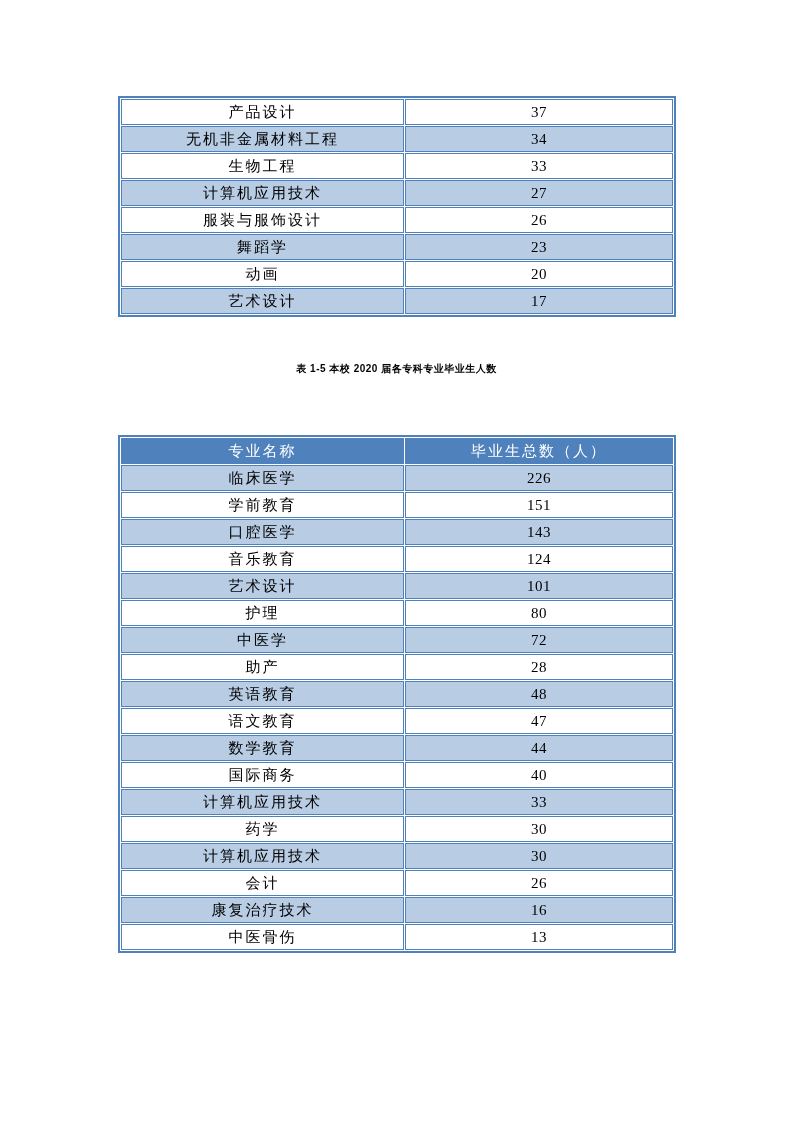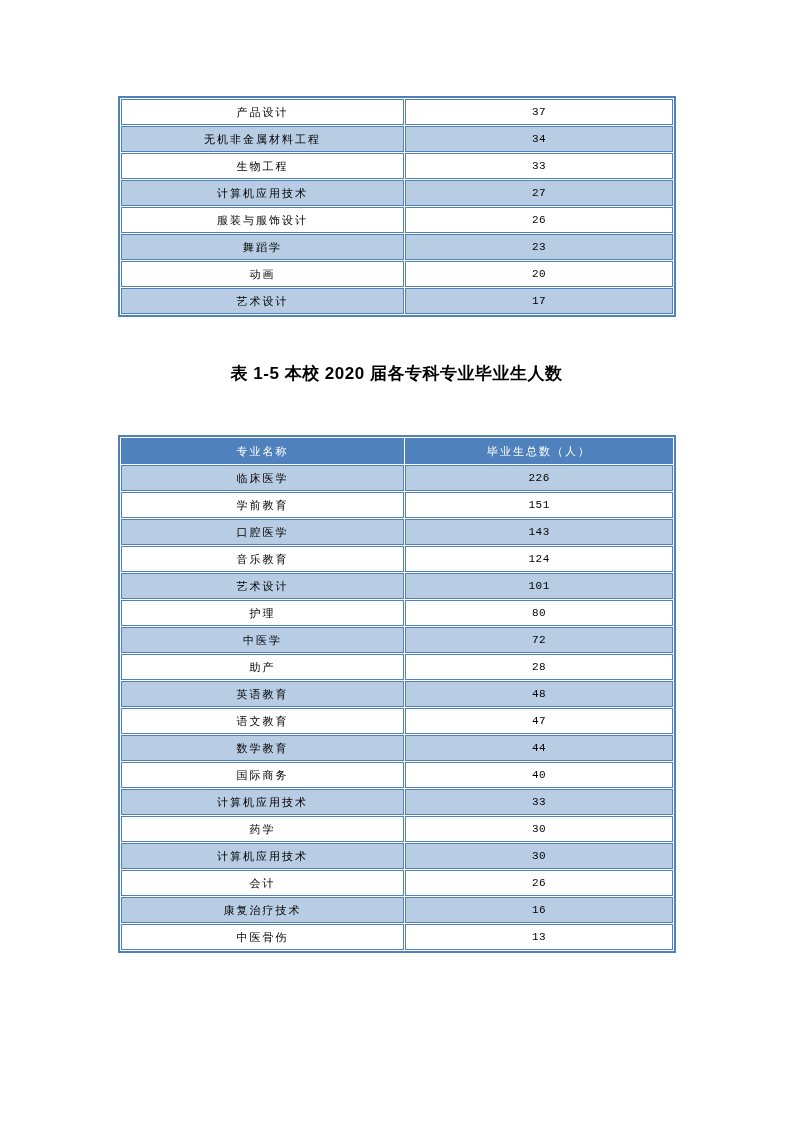--- a/index.html
+++ b/index.html
@@ -28,46 +28,46 @@
   }
   .table-top    { top: 96px; }
   .table-bottom { top: 391px; margin-top: 44px; }
   col.col-major { width: 51.4%; }
   col.col-count { width: 48.6%; }
   .data-table td, .data-table th {
     border: 1px solid var(--border-color, #4F81BD);
     height: 26px;
     text-align: center;
     vertical-align: middle;
-    font-size: 11px;
+    font-size: 15px;
     font-weight: normal;
     letter-spacing: 2px;
     background: #ffffff;
     overflow: hidden;
     white-space: nowrap;
   }
-  .data-table td.count-cell { letter-spacing: 0.5px; font-family: Liberation Mono, monospace; }
+  .data-table td.count-cell { letter-spacing: 0.5px; }
   .data-table thead th {
     background: var(--header-bg, #4F81BD);
     color: var(--header-text, #FFFFFF);
   }
   
   .table-top tbody tr:nth-child(even) td,
   .table-bottom tbody tr:nth-child(odd) td {
     background: var(--row-alt-bg, #B8CCE4);
   }
   .caption {
     position: absolute;
     top: 362px;
     left: 0;
     width: 100%;
     text-align: center;
     font-family: "Liberation Sans", "DejaVu Sans", sans-serif;
     font-weight: bold;
-    font-size: 17px;
+    font-size: 10px;
     letter-spacing: 0.5px;
     color: #000;
   }
 </style>
 </head>
 <body>
 
 <div class="page">
 
   <table class="data-table table-top">

